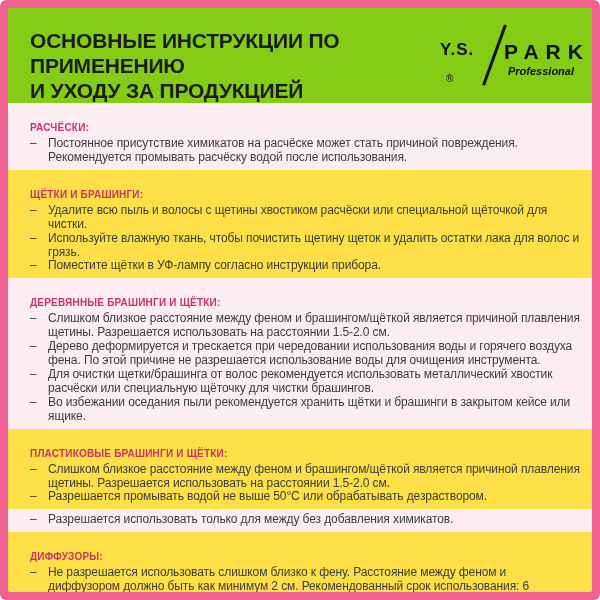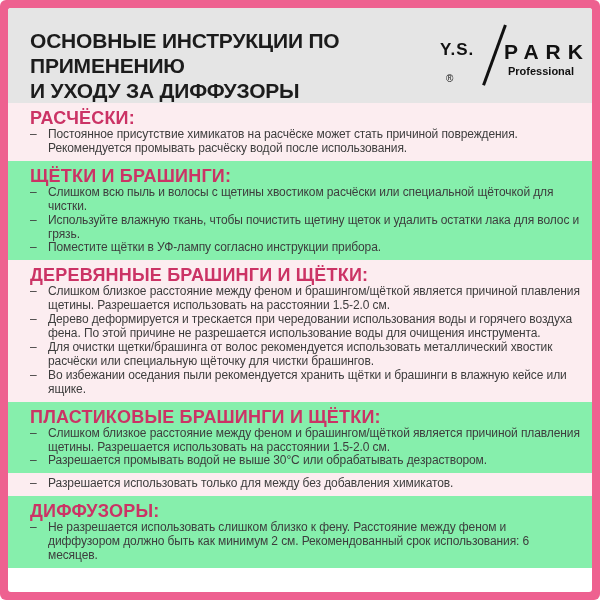--- a/index.html
+++ b/index.html
@@ -12,45 +12,45 @@
     font-family:"Liberation Sans",sans-serif;
   }
   .inner{
     width:100%;height:100%;
     background:#fff;
     border-radius:3px;
     overflow:hidden;
     display:flex;flex-direction:column;
   }
   .header{
-    background:#e5e5e5;
+    background:#84cc16;
     flex:0 0 80px;
     padding:20px 16px 0 22px;
     display:flex;justify-content:space-between;align-items:flex-start;
   }
   .title{
     font-size:21px;line-height:25px;font-weight:700;
     letter-spacing:-0.2px;color:var(--title_black,#1c1c1c);
   }
   .title span{display:block;}
   
   .logo{position:relative;width:136px;height:58px;flex:none;color:#111;}
   .logo-ys{position:absolute;left:0;top:12px;font-size:17px;font-weight:700;letter-spacing:1px;}
   .logo-park{position:absolute;left:64px;top:12px;font-size:21px;font-weight:700;letter-spacing:7px;}
   .logo-slash{position:absolute;left:53px;top:-5px;width:2.5px;height:64px;background:#111;transform:rotate(20deg);}
-  .logo-prof{position:absolute;right:2px;top:37px;font-size:11px;font-weight:700;}
+  .logo-prof{position:absolute;right:2px;top:37px;font-size:11px;font-weight:700;font-style:italic;}
   .logo-reg{position:absolute;left:6px;top:45px;font-size:10px;}
   
   .sections{flex:1 1 auto;display:flex;flex-direction:column;}
   .band{padding:4px 12px 5px 22px;}
   .band.pink{background:var(--band_pink,#fcedf0);}
-  .band.white{background:#86efac;}
+  .band.white{background:#fde047;}
   .band h2{
-    margin:3px 0 1px 0;
-    font-size:18px;line-height:17px;font-weight:700;
+    margin:12px 0 1px 0;
+    font-size:10px;line-height:17px;font-weight:700;
     letter-spacing:0.2px;
     color:var(--heading_pink,#cb3365);
   }
   .band ul{list-style:none;margin:0;padding:0;}
   .band li{
     display:flex;
     font-size:12px;line-height:13.9px;
     letter-spacing:-0.1px;
     color:var(--body_text,#3d3d3d);
   }
@@ -58,21 +58,21 @@
 </style>
 </head>
 <body>
 
 <div class="frame">
   <div class="inner">
 
     <div class="header">
       <div class="title">
         <span>ОСНОВНЫЕ ИНСТРУКЦИИ ПО ПРИМЕНЕНИЮ</span>
-        <span>И УХОДУ ЗА ДИФФУЗОРЫ</span>
+        <span>И УХОДУ ЗА ПРОДУКЦИЕЙ</span>
       </div>
       <div class="logo">
         <span class="logo-ys">Y.S.</span>
         <span class="logo-slash"></span>
         <span class="logo-park">PARK</span>
         <span class="logo-prof">Professional</span>
         <span class="logo-reg">®</span>
       </div>
     </div>
 
@@ -84,21 +84,21 @@
               <span class="dash">–</span>
               <span class="txt">Постоянное присутствие химикатов на расчёске может стать причиной повреждения. Рекомендуется промывать расчёску водой после использования.</span>
             </li>
           </ul>
         </section>
         <section class="band white">
           <h2>ЩЁТКИ И БРАШИНГИ:</h2>
           <ul>
             <li>
               <span class="dash">–</span>
-              <span class="txt">Слишком всю пыль и волосы с щетины хвостиком расчёски или специальной щёточкой для чистки.</span>
+              <span class="txt">Удалите всю пыль и волосы с щетины хвостиком расчёски или специальной щёточкой для чистки.</span>
             </li>
             <li>
               <span class="dash">–</span>
               <span class="txt">Используйте влажную ткань, чтобы почистить щетину щеток и удалить остатки лака для волос и грязь.</span>
             </li>
             <li>
               <span class="dash">–</span>
               <span class="txt">Поместите щётки в УФ-лампу согласно инструкции прибора.</span>
             </li>
           </ul>
@@ -113,34 +113,34 @@
             <li>
               <span class="dash">–</span>
               <span class="txt">Дерево деформируется и трескается при чередовании использования воды и горячего воздуха фена. По этой причине не разрешается использование воды для очищения инструмента.</span>
             </li>
             <li>
               <span class="dash">–</span>
               <span class="txt">Для очистки щетки/брашинга от волос рекомендуется использовать металлический хвостик расчёски или специальную щёточку для чистки брашингов.</span>
             </li>
             <li>
               <span class="dash">–</span>
-              <span class="txt">Во избежании оседания пыли рекомендуется хранить щётки и брашинги в влажную кейсе или ящике.</span>
+              <span class="txt">Во избежании оседания пыли рекомендуется хранить щётки и брашинги в закрытом кейсе или ящике.</span>
             </li>
           </ul>
         </section>
         <section class="band white">
           <h2>ПЛАСТИКОВЫЕ БРАШИНГИ И ЩЁТКИ:</h2>
           <ul>
             <li>
               <span class="dash">–</span>
               <span class="txt">Слишком близкое расстояние между феном и брашингом/щёткой является причиной плавления щетины. Разрешается использовать на расстоянии 1.5-2.0 см.</span>
             </li>
             <li>
               <span class="dash">–</span>
-              <span class="txt">Разрешается промывать водой не выше 30°C или обрабатывать дезраствором.</span>
+              <span class="txt">Разрешается промывать водой не выше 50°C или обрабатывать дезраствором.</span>
             </li>
           </ul>
         </section>
         <section class="band pink">
           <ul>
             <li>
               <span class="dash">–</span>
               <span class="txt">Разрешается использовать только для между без добавления химикатов.</span>
             </li>
           </ul>

